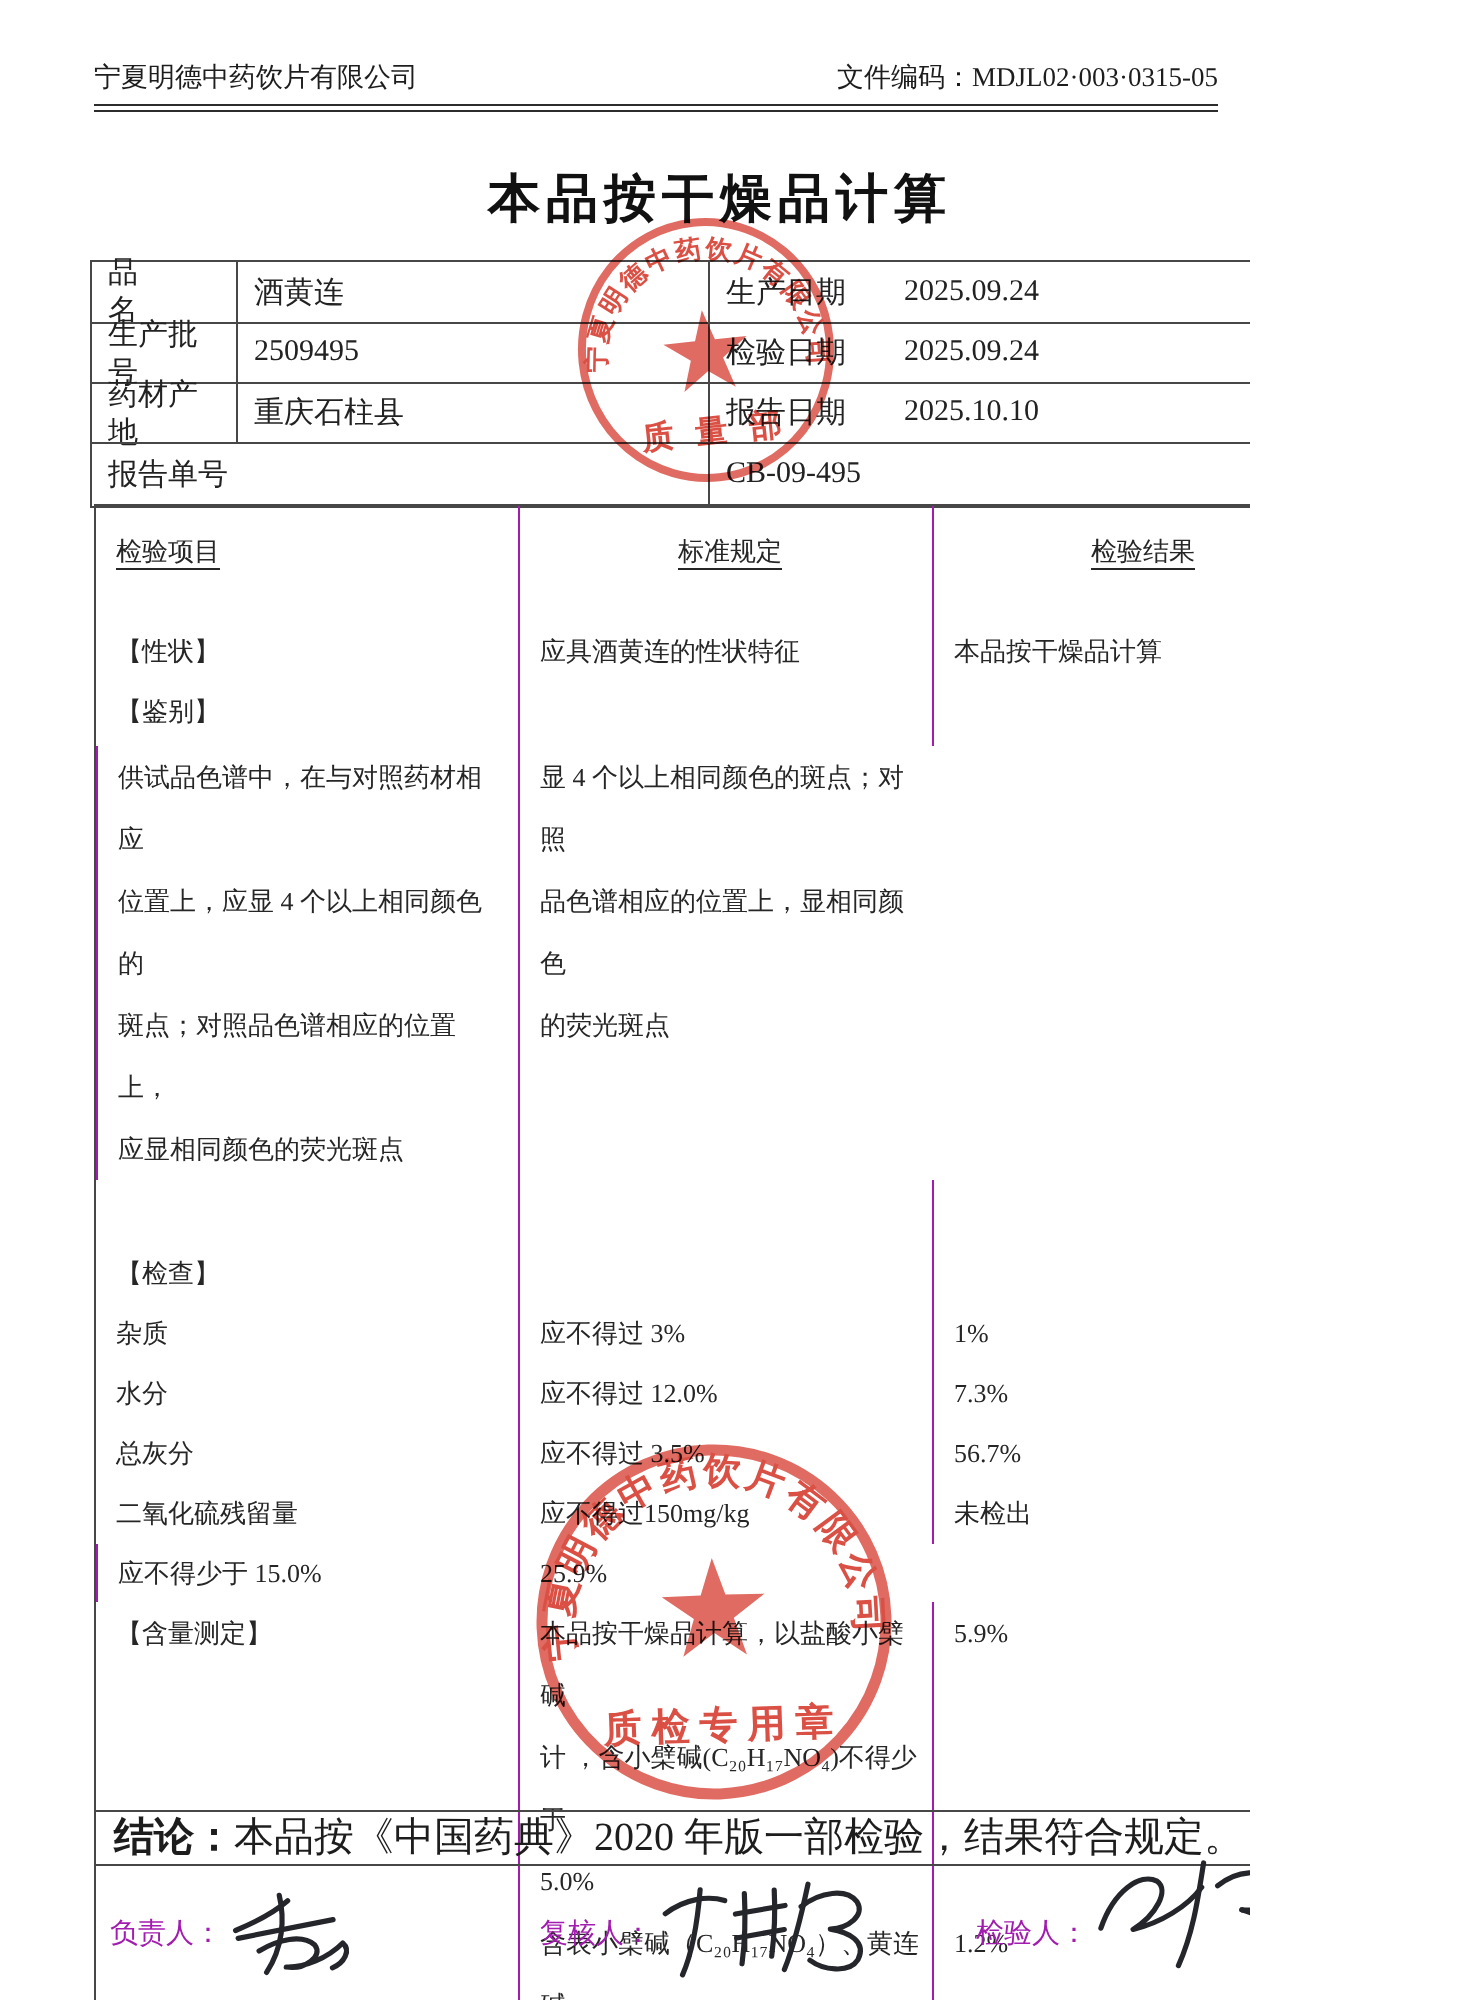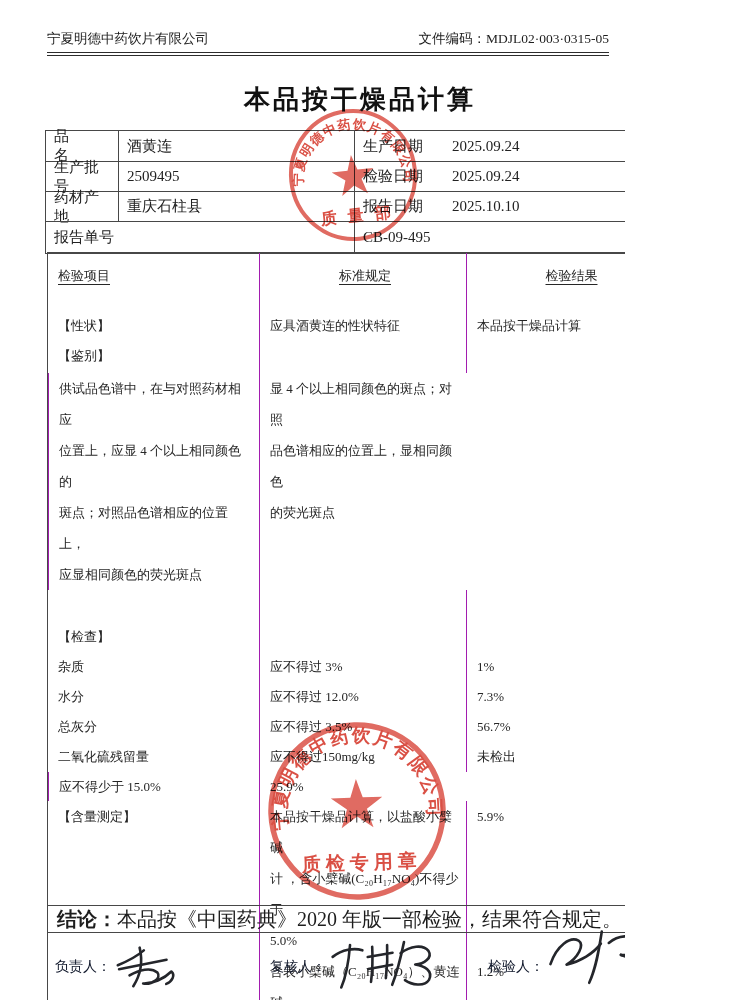--- a/index.html
+++ b/index.html
@@ -34,21 +34,21 @@
   .r30 > div { height:30px; line-height:30px; }
   .r32 > div { height:32px; line-height:30px; }
   .r29 > div { height:29px; line-height:29px; }
   .pb12 > div { padding-bottom:12px; }
 
   
   .concl { position:absolute; left:47px; top:905px; width:626px; height:28px; border:1px solid #474747; line-height:26px; padding-left:9px; font-size:20px; color:#1d1d1d; }
   .concl b { font-weight:bold; }
 
   
-  .signs { position:absolute; left:47px; top:938px; width:660px; height:62px; font-size:14px; color:#0f172a;text-align:center; }
+  .signs { position:absolute; left:47px; top:938px; width:660px; height:62px; font-size:14px; color:#a21caf;text-align:center; }
   .slabel { position:absolute; top:20px; }
   .sig { position:absolute; }
   .sig path { fill:none; stroke:#24262b; stroke-width:2.6; stroke-linecap:round; stroke-linejoin:round; }
 
   
   .stamp { position:absolute; mix-blend-mode:multiply; opacity:.88; }
   .stamp-top { left:283px; top:104px; width:140px; height:142px; transform:rotate(-6deg); }
   .stamp-bot { left:262px; top:716px; width:190px; height:190px; transform:rotate(-2deg); }
   .stamp svg { width:100%; height:100%; }
   .stamp text, .stamp textPath { fill:#d5382b; font-family:"Liberation Serif","DejaVu Serif",serif; }

